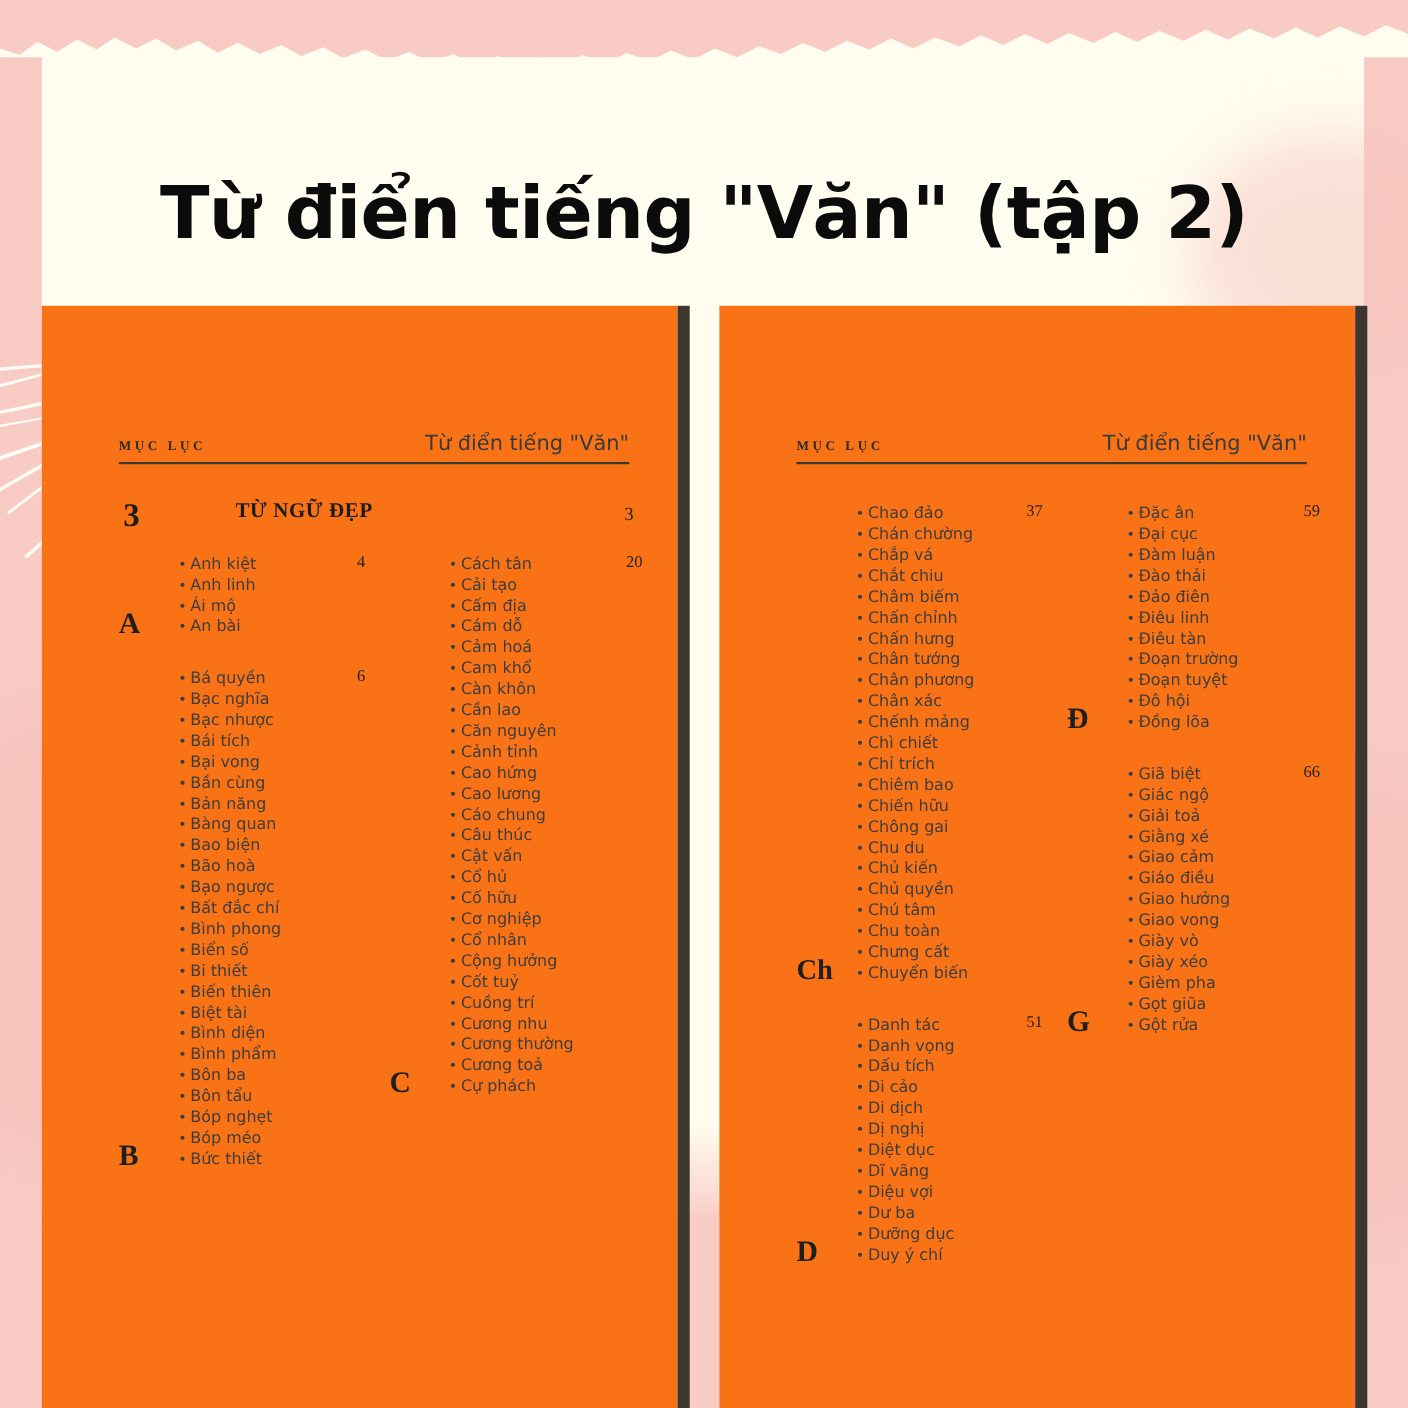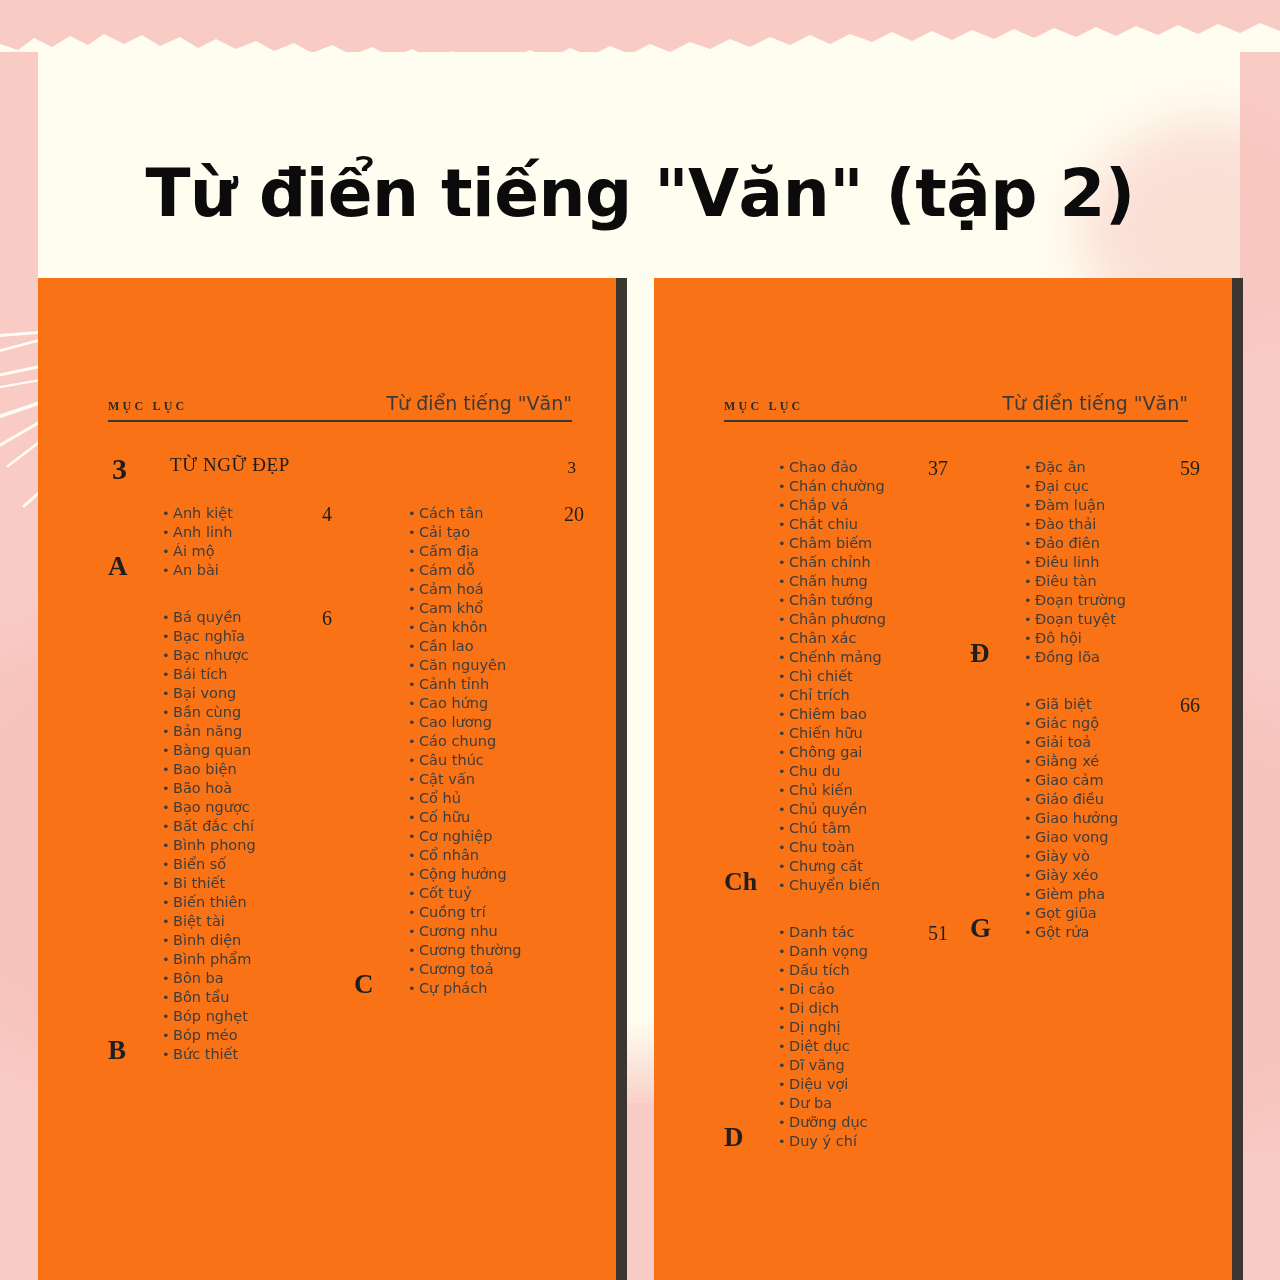--- a/index.html
+++ b/index.html
@@ -169,25 +169,26 @@
     flex: 0 0 58px;
     line-height: 1;
     padding-top: 2px;
   }
   .chapter-body {
     flex: 1 1 auto;
     position: relative;
   }
   .chapter-title {
     font-family: "Liberation Serif", serif;
-    font-weight: 400;
+    font-weight: 700;
     font-size: 19px;
     letter-spacing: .6px;
     color: #1c1c1c;
     line-height: 1.35;
+    margin-left: 44px;
   }
   .chapter-page {
     position: absolute;
     right: 8px;
     bottom: 0;
     font-family: "Liberation Serif", serif;
     font-size: 17px;
     color: #1c1c1c;
   }
 
@@ -236,21 +237,21 @@
     font-size: 13px;
     color: #3d3d3d;
     line-height: 18px;
   }
   .entry-text { flex: 0 0 auto; }
   .group-page {
     position: absolute;
     right: 14px;
     top: 1px;
     font-family: "Liberation Serif", serif;
-    font-size: 20px;
+    font-size: 15px;
     color: #1f1f1f;
   }
   .group-page.far { right: 0; }
 </style>
 </head>
 <body>
 
 <div id="bg-root">
   <div class="bg-pink-base"></div>
   <div class="bg-cream-band"></div>

